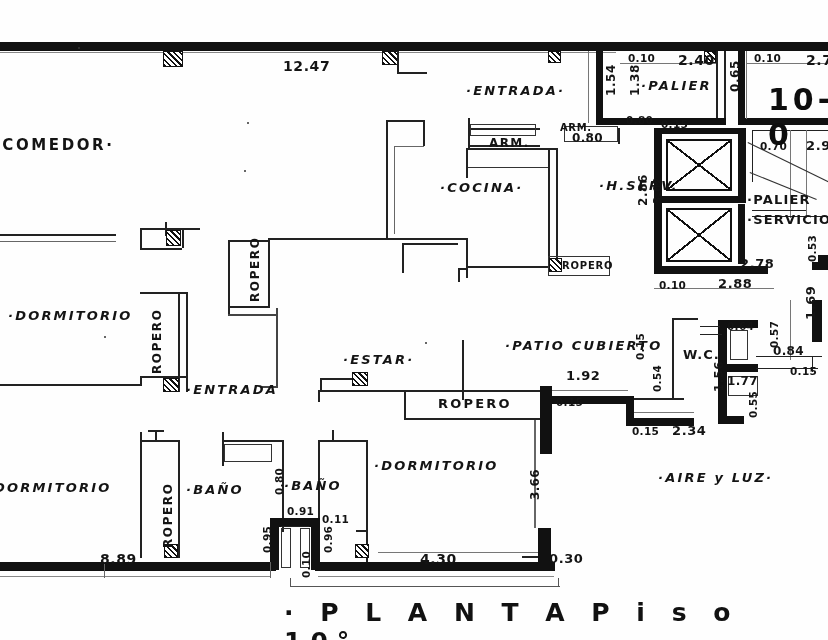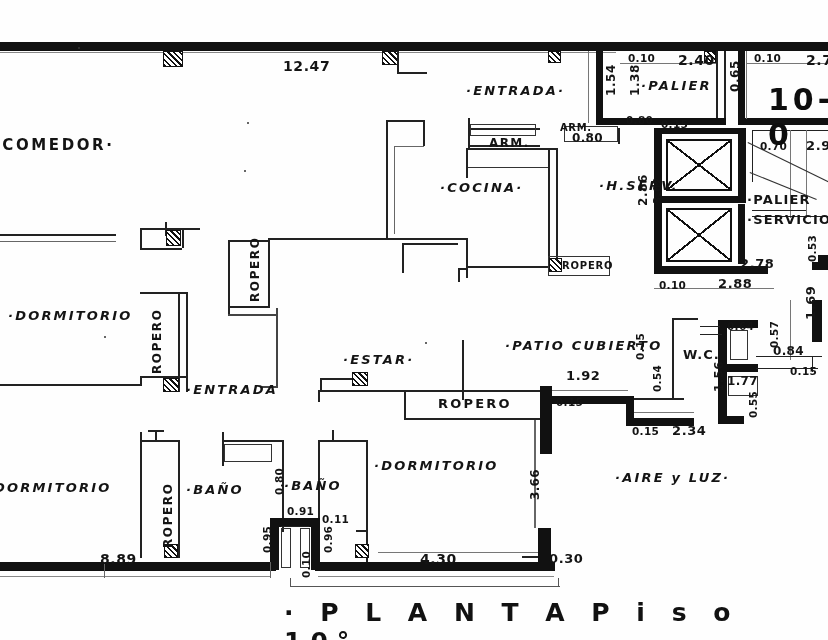--- a/index.html
+++ b/index.html
@@ -269,21 +269,21 @@
   <div class="lbl dim" style="left:747px;top:212px;font-size:13px;letter-spacing:1.2px;">·SERVICIO</div>
   <div class="lbl room-sm" style="left:8px;top:308px;">·DORMITORIO</div>
   <div class="lbl room-sm" style="left:-6px;top:480px;">DORMITORIO</div>
   <div class="lbl room-sm" style="left:374px;top:458px;">·DORMITORIO</div>
   <div class="lbl room-sm" style="left:186px;top:382px;">·ENTRADA</div>
   <div class="lbl room-sm" style="left:312px;top:352px;margin-left:31px;">·ESTAR·</div>
   <div class="lbl room-sm" style="left:505px;top:338px;">·PATIO CUBIERTO</div>
   <div class="lbl dim" style="left:683px;top:347px;font-size:13px;letter-spacing:1px;">W.C.</div>
   <div class="lbl room-sm" style="left:186px;top:482px;">·BAÑO</div>
   <div class="lbl room-sm" style="left:284px;top:478px;">·BAÑO</div>
-  <div class="lbl room-sm" style="left:615px;top:470px;">·AIRE y LUZ·</div>
+  <div class="lbl room-sm" style="left:658px;top:470px;">·AIRE y LUZ·</div>
 
   <div class="lbl dim rot90" style="left:150px;top:374px;font-size:12px;letter-spacing:1.6px;">ROPERO</div>
   <div class="lbl dim rot90" style="left:248px;top:302px;font-size:12px;letter-spacing:1.6px;">ROPERO</div>
   <div class="lbl dim rot90" style="left:161px;top:548px;font-size:12px;letter-spacing:1.6px;">ROPERO</div>
   <div class="lbl dim" style="left:438px;top:396px;font-size:13px;letter-spacing:2.2px;">ROPERO</div>
 
   <div class="lbl dim" style="left:283px;top:58px;font-size:14px;">12.47</div>
   <div class="lbl dim" style="left:678px;top:52px;font-size:14px;">2.40</div>
   <div class="lbl dim-sm" style="left:628px;top:52px;">0.10</div>
   <div class="lbl dim-sm" style="left:754px;top:52px;">0.10</div>

